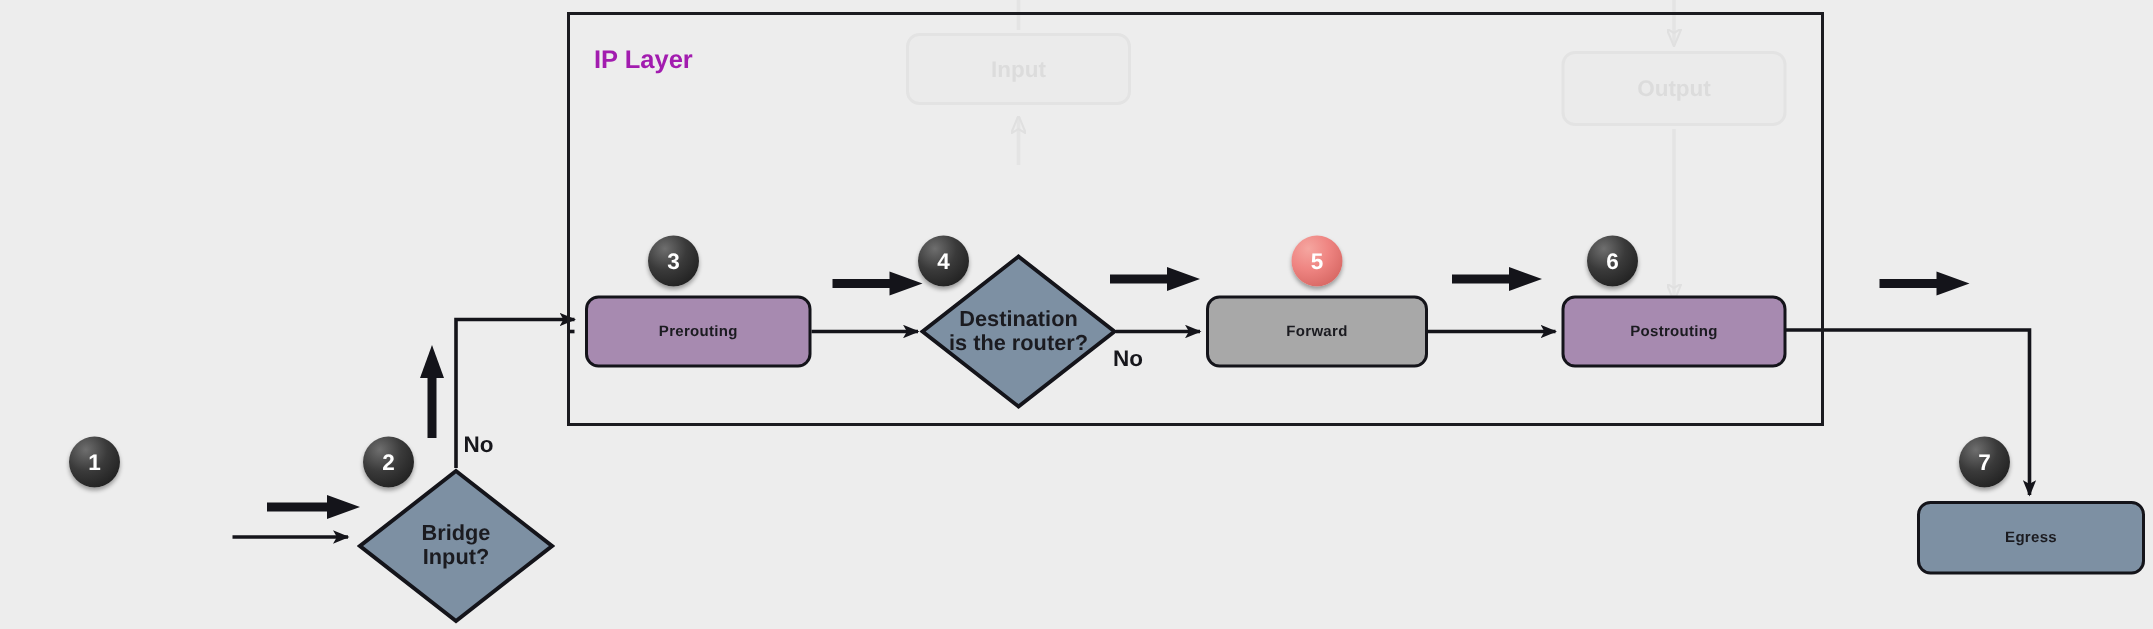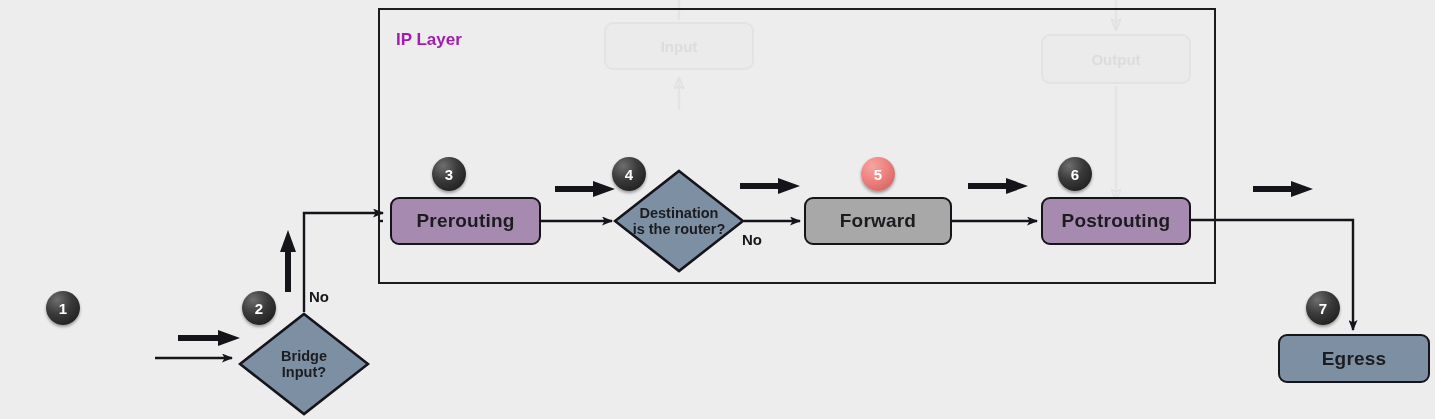--- a/index.html
+++ b/index.html
@@ -25,21 +25,21 @@
 
   
   .node {
     position: absolute;
     box-sizing: border-box;
     border: 2.5px solid #14141a;
     border-radius: 9px;
     display: flex;
     align-items: center;
     justify-content: center;
-    font-size: 19px;
+    font-size: 10px;
     font-weight: bold;
     color: #1b1b20;
     letter-spacing: .2px;
     text-align: center;
   }
   .node.slate { background: #7d90a3; }
   .node.purple { background: #a78ab0; }
   .node.gray  { background: #a8a8a8; }
 
   

